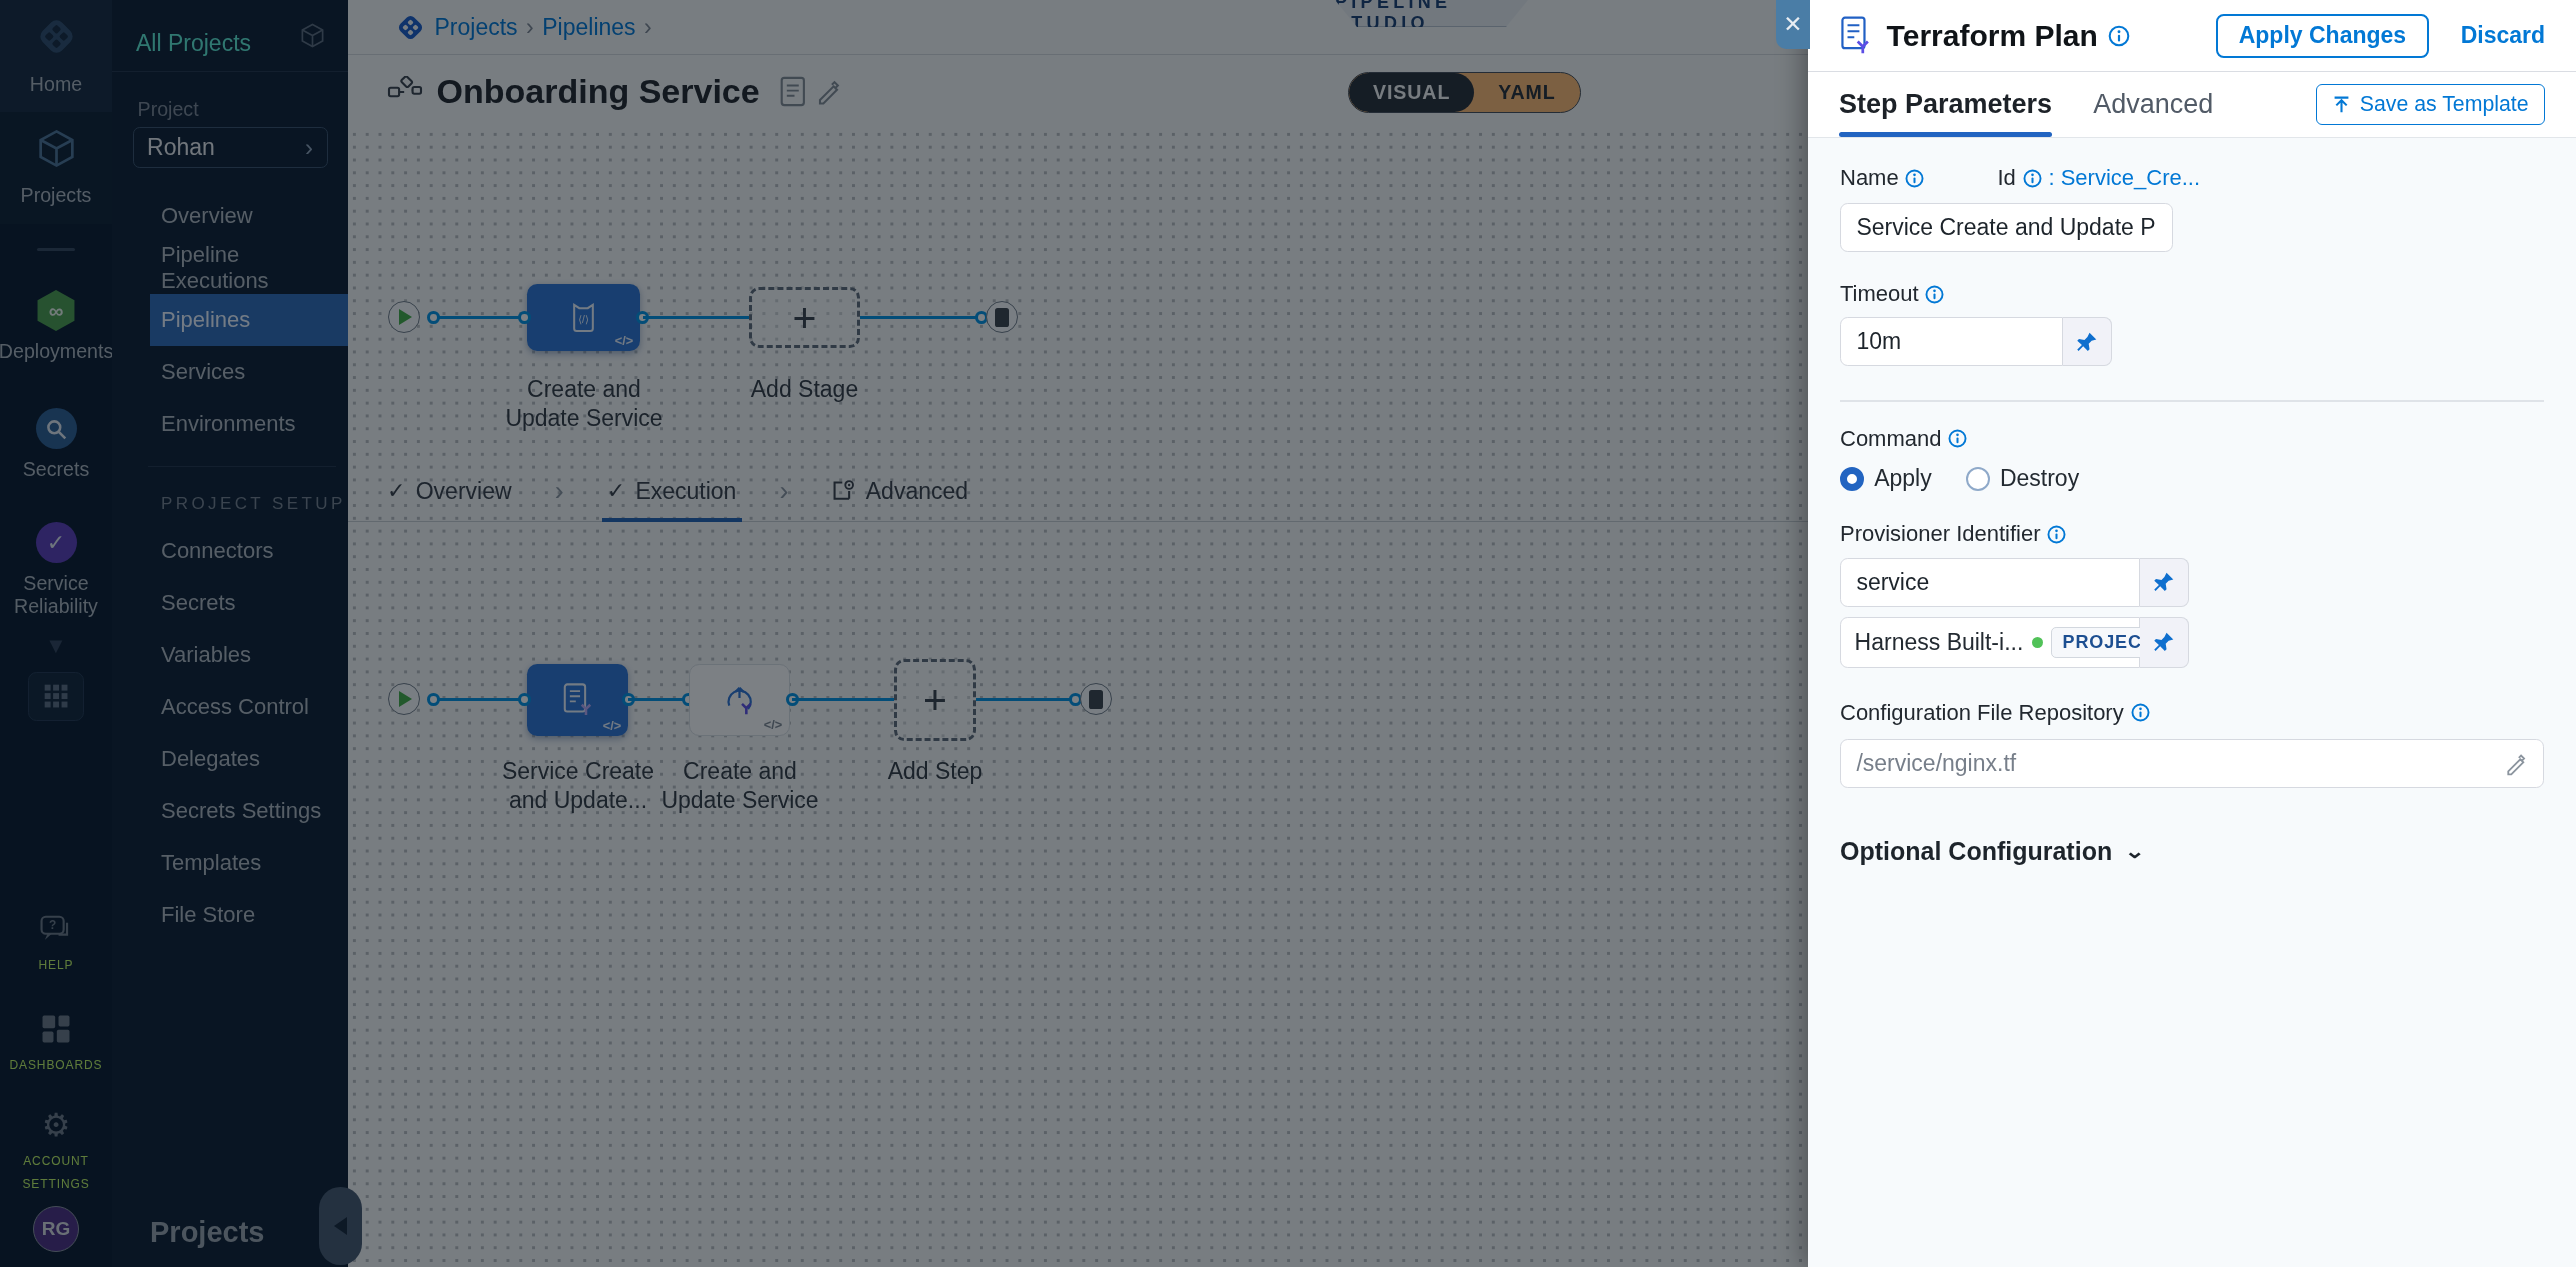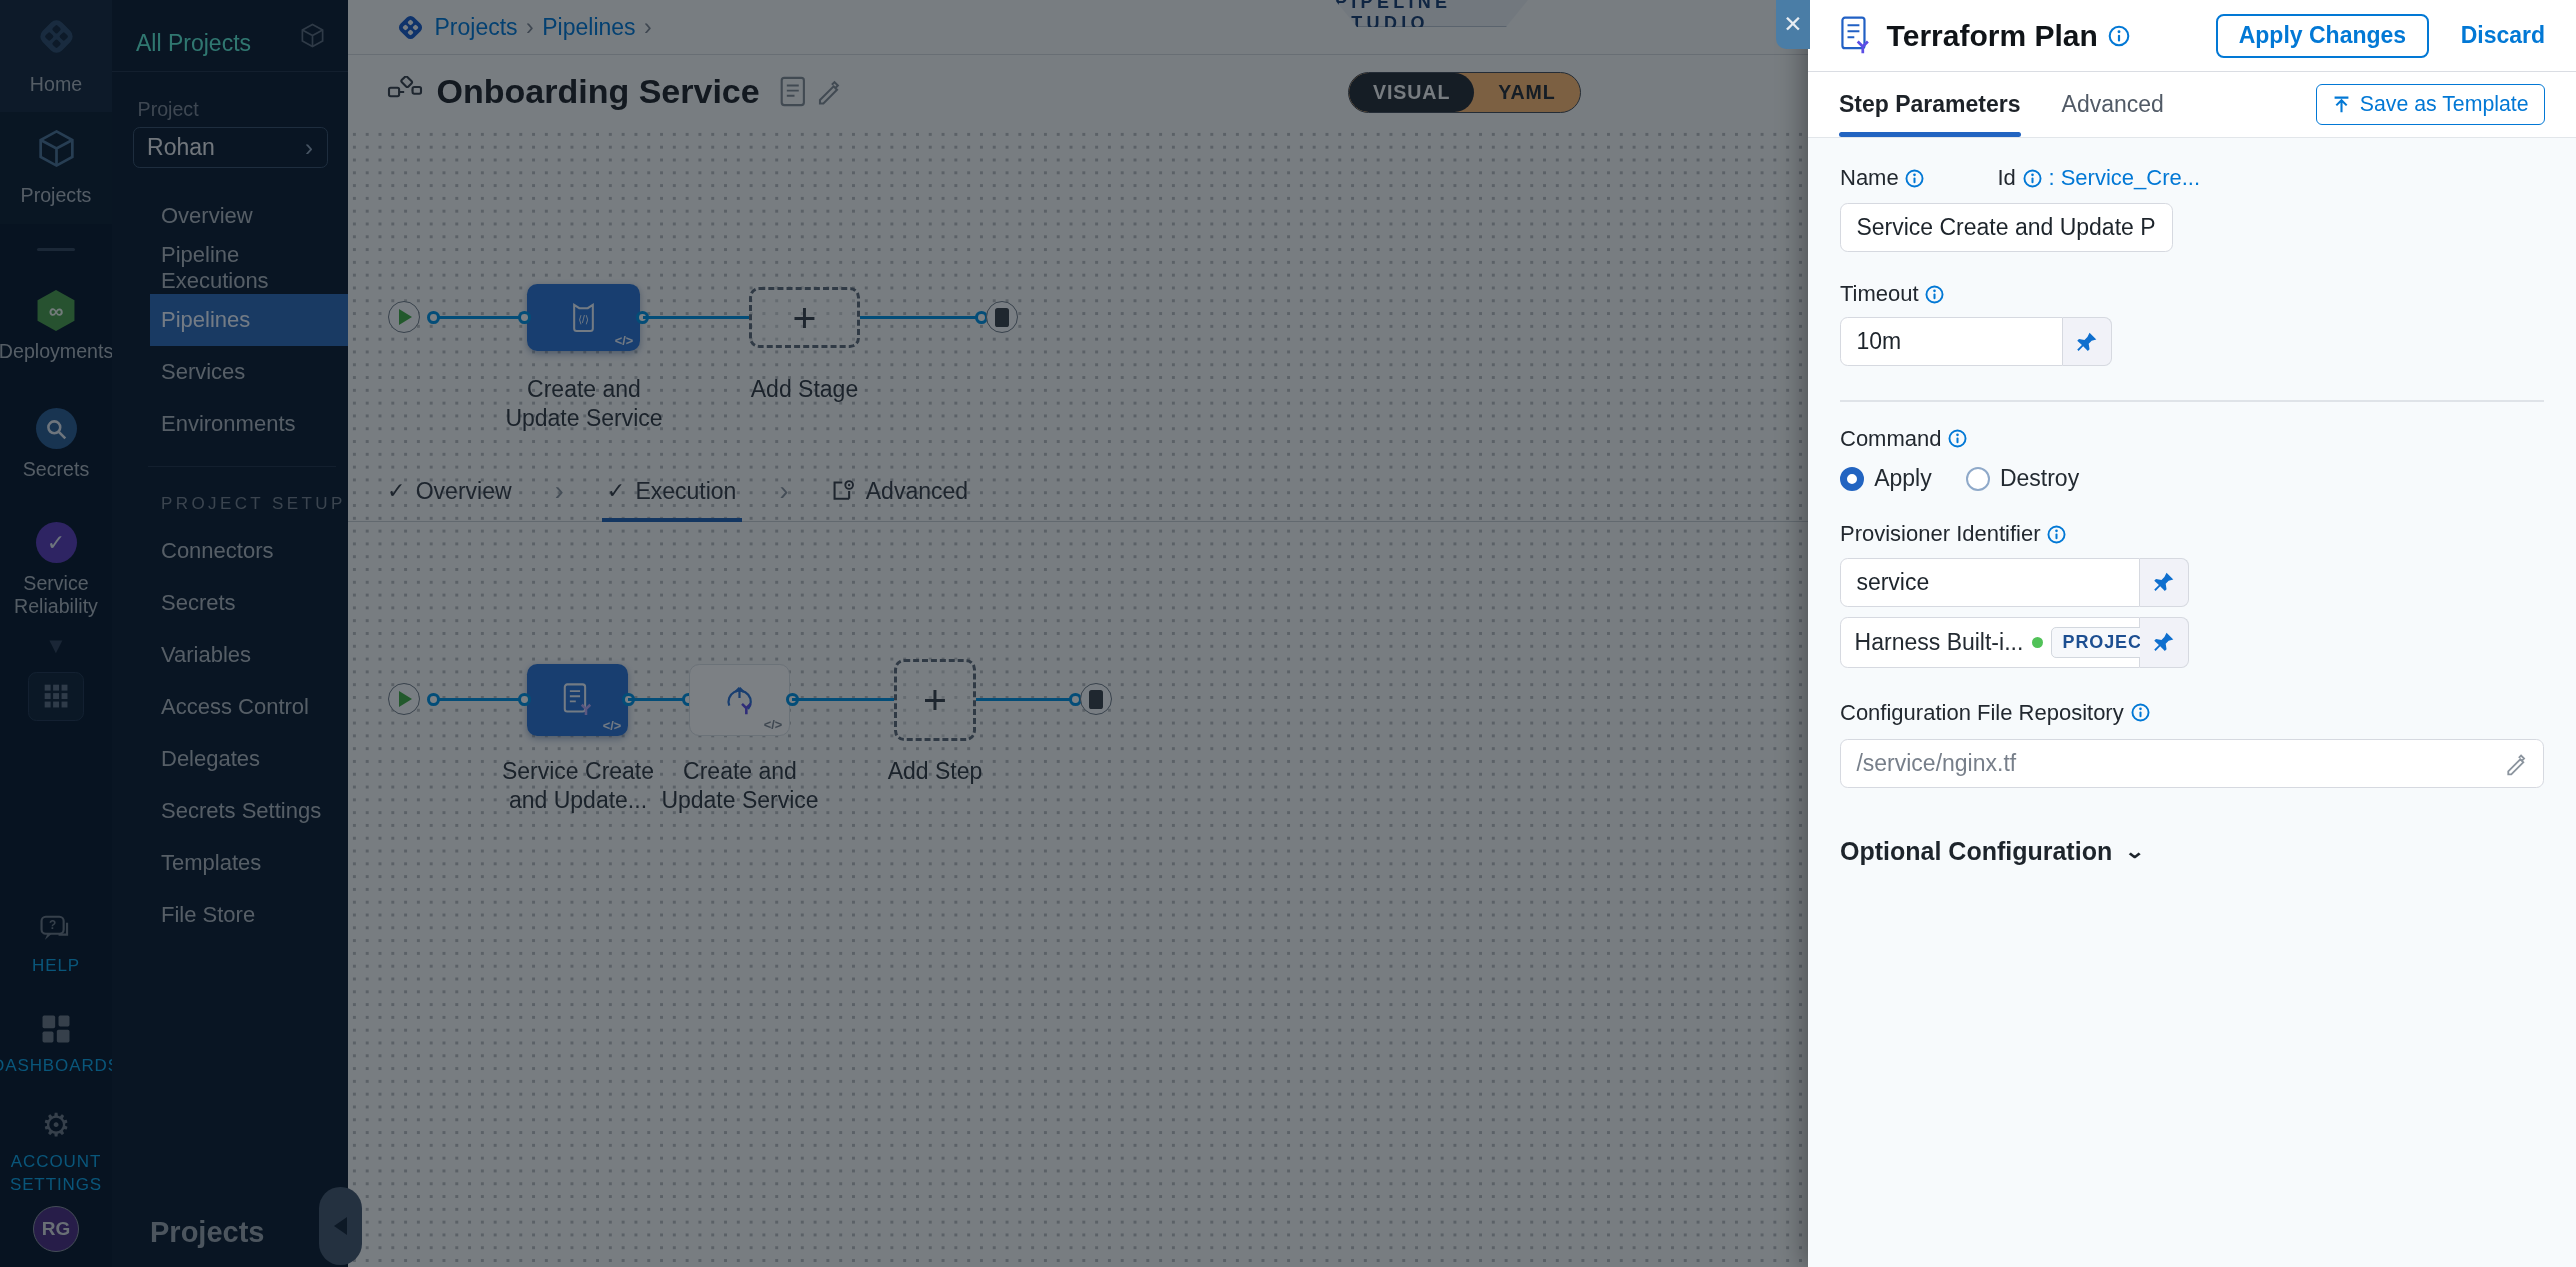--- a/index.html
+++ b/index.html
@@ -6,21 +6,21 @@
   html,body { width:2576px; height:1268px; overflow:hidden; background:#222; }
   body { font-family:"Liberation Sans", sans-serif; }
   .app { position:relative; width:2576px; height:1268px; background:#f4f6f7; overflow:hidden; }
 
   
   .rail { position:absolute; left:0; top:0; width:112px; height:100%; background:#0a1b2e; z-index:5; }
   .rail-tile { position:absolute; left:0; width:112px; display:flex; flex-direction:column; align-items:center; justify-content:center; cursor:pointer;gap:7px; }
   .tile-home { top:0; height:112px; background:#15293f; }
   .tile-projects { top:112px; height:112px; background:#0d2034; }
   .rail-label { margin-top:8.5px; font-size:19.6px; color:#aab3bd; text-align:center; line-height:23px; }
-  .rail-label.small { font-size:17px; letter-spacing:0.9px; color:#0ea5e9; }
+  .rail-label.small { font-size:12px; letter-spacing:0.9px; color:#bef264; }
   .rail-div { position:absolute; top:248px; left:37px; width:38px; height:3.4px; background:#33455c; border-radius:1.7px; }
   .rail-item { position:absolute; left:0; width:112px; display:flex; flex-direction:column; align-items:center; cursor:pointer; }
   .hexagon { width:41px; height:41px; background:#4c9e4f; clip-path:polygon(50% 0,95% 25%,95% 75%,50% 100%,5% 75%,5% 25%); display:flex; align-items:center; justify-content:center; color:#e8f2e8; font-size:20.5px; font-weight:bold; }
   .circle-ic { width:41px; height:41px; border-radius:50%; display:flex; align-items:center; justify-content:center; color:#dfe7ef; font-size:22px; }
   .builds-ic { background:#2c5e93; }
   .srm-ic { background:#5b3db8; }
   .rail-chevron { color:#31425a; font-size:22px; }
   .grid-btn { width:56px; height:49px; border:0.9px solid #223650; border-radius:8.5px; background:#112539; display:flex; align-items:center; justify-content:center; cursor:pointer; }
   .avatar { width:46px; height:46px; border-radius:50%; background:#4b2e83; border:1.7px solid #8a93a0; color:#d5d9de; font-weight:bold; font-size:19px; display:flex; align-items:center; justify-content:center; cursor:pointer; }
   .gear-glyph { font-size:32px; color:#6c7887; line-height:32px; }
@@ -88,21 +88,21 @@
   
   .drawer { position:absolute; left:1808px; top:0; width:768px; height:100%; background:#ffffff; z-index:70; box-shadow:-5.1px 0 25.6px rgba(0,0,0,.35); display:flex; flex-direction:column; }
   .close-btn { position:absolute; left:1776px; top:0; width:34px; height:49px; background:#4a7da6; border-radius:0 0 0 10.2px; color:#e9edf2; font-size:23px; display:flex; align-items:center; justify-content:center; z-index:80; cursor:pointer; }
   .dheader { height:72px; display:flex; align-items:center; padding:0 31px; border-bottom:0.9px solid #dadde3; }
   .dtitle { font-size:30px; font-weight:bold; color:#101418; margin-left:13.6px; }
   .info-ic { margin-left:10.2px; cursor:pointer; }
   .dspacer { flex:1; }
   .btn-outline { height:44px; padding:0 20.5px; border:2.1px solid #0278d5; border-radius:7.7px; background:#fff; color:#0278d5; font-size:23px; font-weight:bold; display:flex; align-items:center; cursor:pointer; }
   .link-btn { color:#0278d5; font-size:23px; font-weight:bold; margin-left:32px; cursor:pointer; }
   .dtabs { height:65px; display:flex; align-items:center; padding:0 31px; background:#fff; }
-  .dtab { height:65px; display:flex; align-items:center; font-size:23px; cursor:pointer; position:relative; }
+  .dtab { height:65px; display:flex; align-items:center; font-size:27px; cursor:pointer; position:relative; }
   .dtab.active { font-weight:bold; color:#1d2228; }
   .dtab.active::after { content:""; position:absolute; left:0; bottom:0; width:100%; height:5.1px; border-radius:2.6px; background:#2264c1; }
   .dtab.idle { color:#515a66; margin-left:41px; }
   .btn-outline.sm { height:41px; border-width:1.7px; border-radius:6px; font-size:21.3px; font-weight:normal; padding:0 15.4px; gap:8.5px; }
   .dform { flex:1; background:#f7fafc; border-top:0.9px solid #e2e6ea; padding:27px 32px; }
   .flabel { display:flex; align-items:center; gap:6.8px; font-size:22px; color:#22282f; }
   .id-chip { display:flex; align-items:center; gap:6.8px; font-size:22px; margin-left:73px; }
   .id-val { color:#0278d5; cursor:pointer; }
   .tinput { height:49px; border:1.7px solid #d6d9e0; border-radius:7.7px; background:#fff; padding:0 15.4px; font-size:23px; color:#1d242b; font-family:"Liberation Sans",sans-serif; outline:none; }
   .igroup { display:flex; margin-top:10.2px; }

